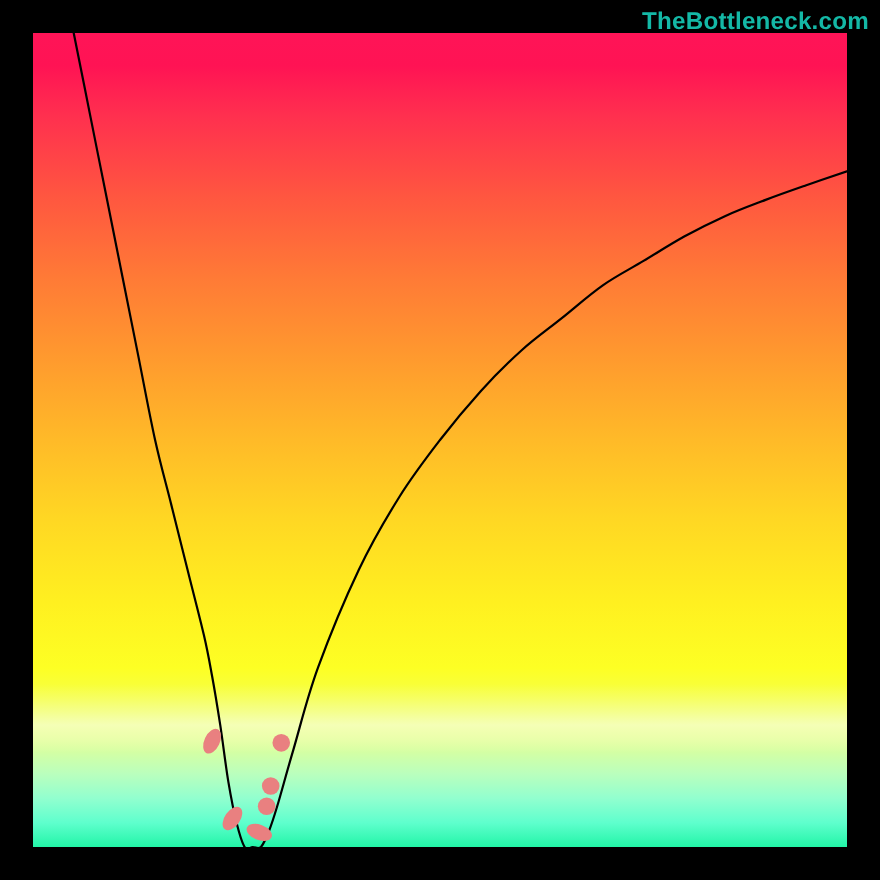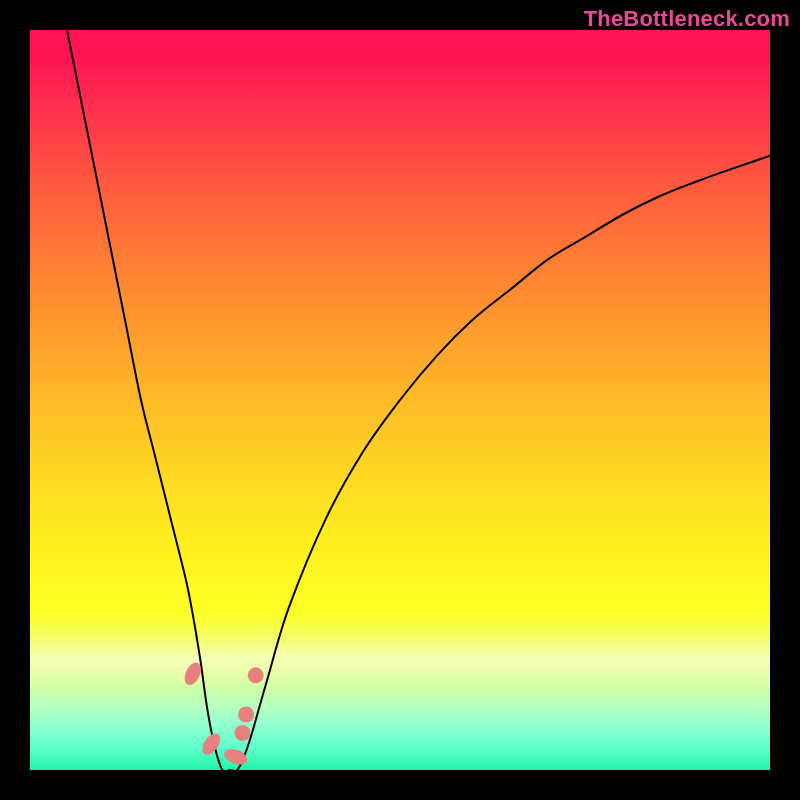--- a/index.html
+++ b/index.html
@@ -10,21 +10,21 @@
     position: absolute;
     left: 0; top: 0;
     width: 800px; height: 800px;
     background: #000;
   }
 
   .watermark {
     position: absolute;
     top: 6px;
     right: 10px;
-    color: #ec4899;
+    color: #14b8a6;
     font-size: 22px;
     font-weight: 600;
     letter-spacing: 0.2px;
     user-select: none;
   }
 
   .plot {
     position: absolute;
     left: 30px;
     top: 30px;

